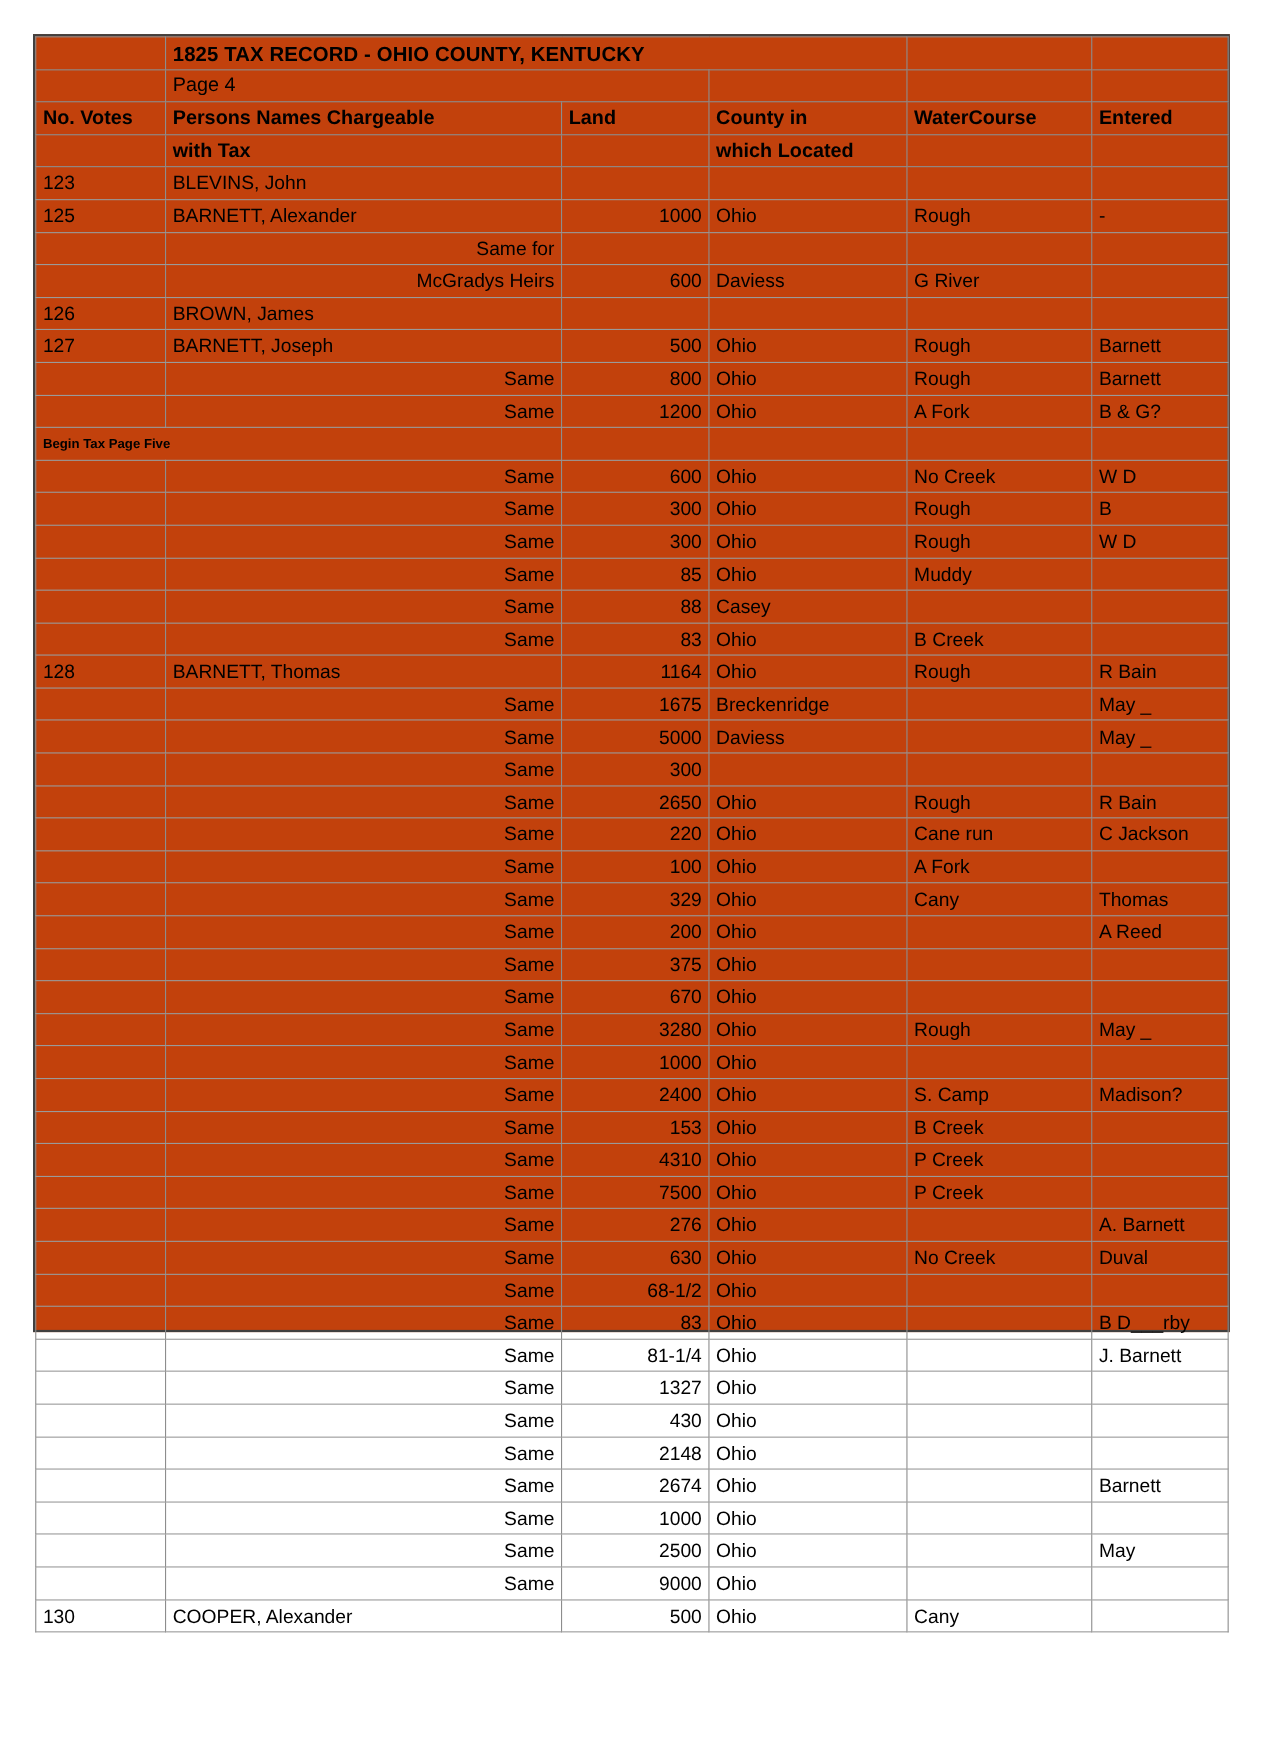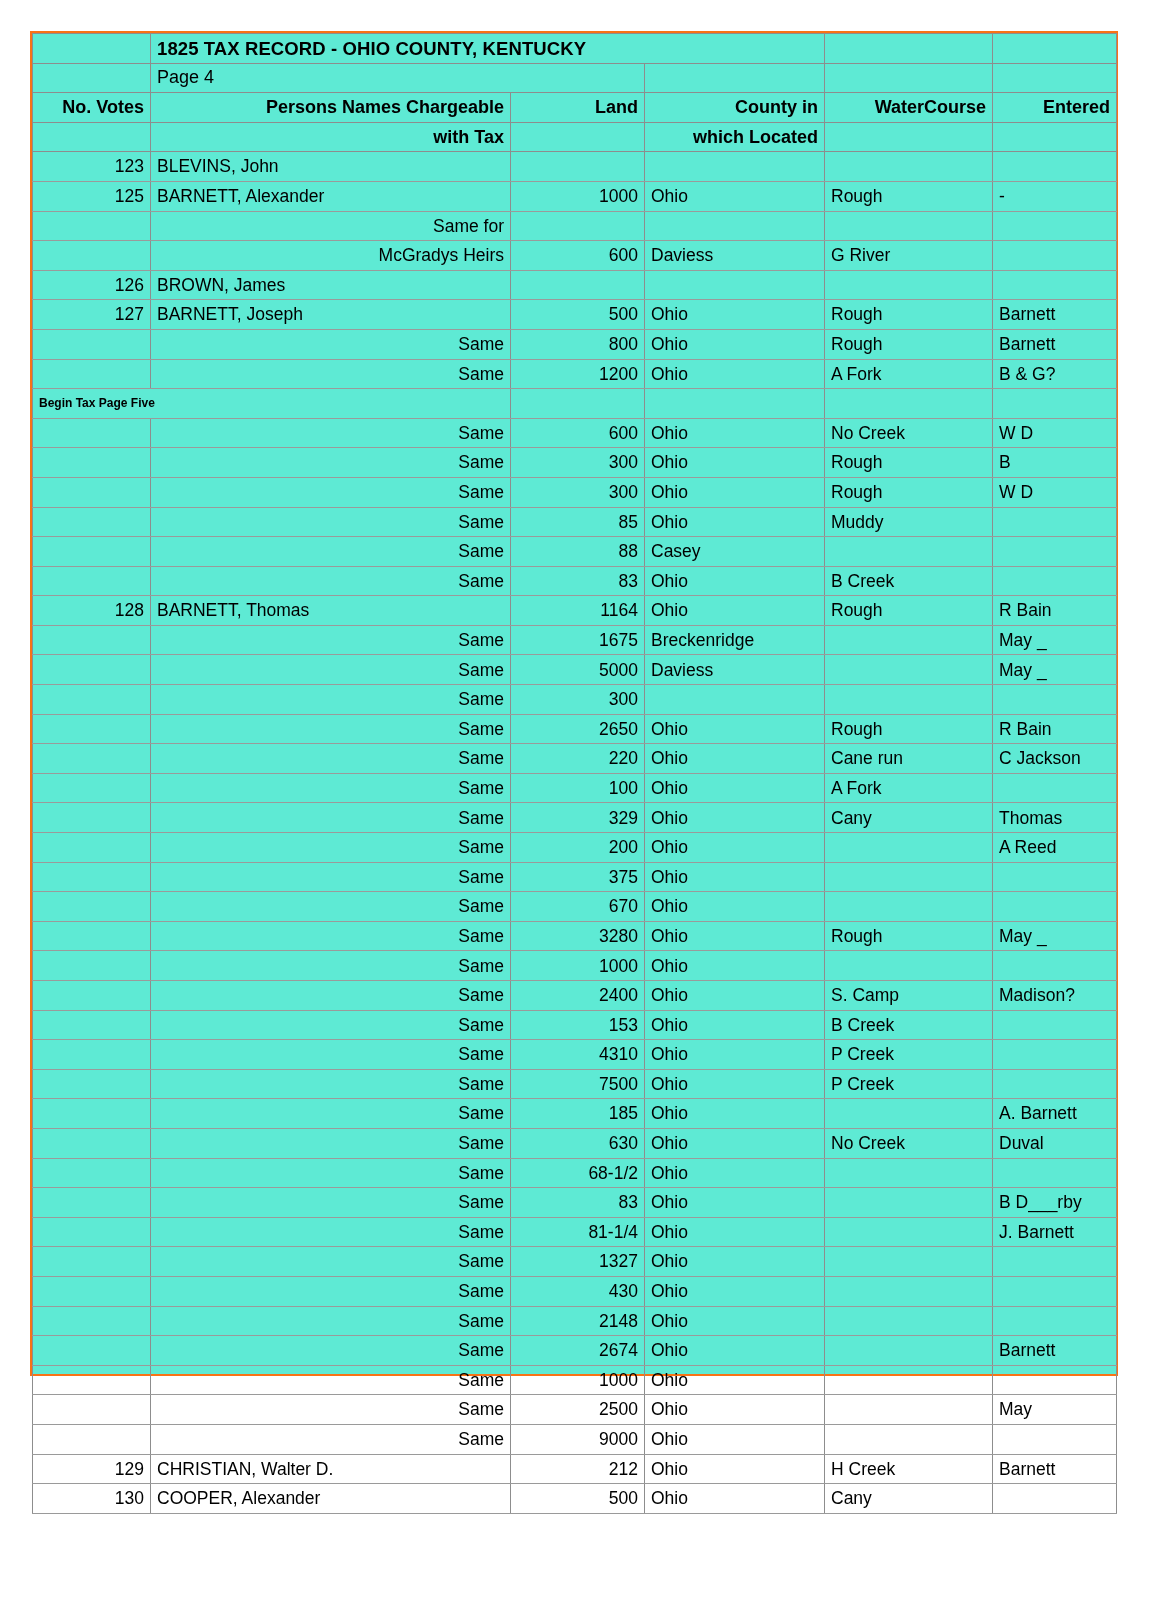--- a/index.html
+++ b/index.html
@@ -15,23 +15,23 @@
     color: #000000;
     position: relative;
     overflow: hidden;
   }
 
   #sheet {
     position: absolute;
     left: 30px;
     top: 31px;
     width: 1088px;
-    height: 1345px;
-    background: #5eead4;
-    border: 2px solid #f97316;
+    height: 1180px;
+    background: #c2410c;
+    border: 2px solid #404040;
     box-sizing: border-box;
   }
 
   table.record {
     width: 100%;
     height: 100%;
     border-collapse: collapse;
     table-layout: fixed;
     font-size: 17.5px;
   }
@@ -50,21 +50,21 @@
   
   col.c-votes  { width: 118px; }
   col.c-name   { width: 360px; }
   col.c-land   { width: 134px; }
   col.c-county { width: 180px; }
   col.c-water  { width: 168px; }
   col.c-enter  { width: 124px; }
 
   .a-left   { text-align: left; }
   .a-right  { text-align: right; }
-  .a-center { text-align: right; }
+  .a-center { text-align: left; }
 
   
   .rule-top-strong td    { border-top: 2px solid #141414; }
   .rule-bottom-strong td { border-bottom: 2px solid #141414; }
 
   .title-row td   { height: 32px; }
   .page-row td    { height: 30px; }
   .head-row td    { height: 31px; }
   .subhead-row td { height: 31px; }
 
@@ -390,21 +390,21 @@
           <td class="a-center"></td>
           <td class="a-right">Same</td>
           <td class="a-right">7500</td>
           <td class="a-left">Ohio</td>
           <td class="a-left">P Creek</td>
           <td class="a-left"></td>
         </tr>
         <tr>
           <td class="a-center"></td>
           <td class="a-right">Same</td>
-          <td class="a-right">185</td>
+          <td class="a-right">276</td>
           <td class="a-left">Ohio</td>
           <td class="a-left"></td>
           <td class="a-left">A. Barnett</td>
         </tr>
         <tr>
           <td class="a-center"></td>
           <td class="a-right">Same</td>
           <td class="a-right">630</td>
           <td class="a-left">Ohio</td>
           <td class="a-left">No Creek</td>
@@ -482,28 +482,20 @@
           <td class="a-left"></td>
           <td class="a-left">May</td>
         </tr>
         <tr>
           <td class="a-center"></td>
           <td class="a-right">Same</td>
           <td class="a-right">9000</td>
           <td class="a-left">Ohio</td>
           <td class="a-left"></td>
           <td class="a-left"></td>
-        </tr>
-        <tr>
-          <td class="a-center">129</td>
-          <td class="a-left">CHRISTIAN, Walter D.</td>
-          <td class="a-right">212</td>
-          <td class="a-left">Ohio</td>
-          <td class="a-left">H Creek</td>
-          <td class="a-left">Barnett</td>
         </tr>
         <tr>
           <td class="a-center">130</td>
           <td class="a-left">COOPER, Alexander</td>
           <td class="a-right">500</td>
           <td class="a-left">Ohio</td>
           <td class="a-left">Cany</td>
           <td class="a-left"></td>
         </tr>
       </tbody>

